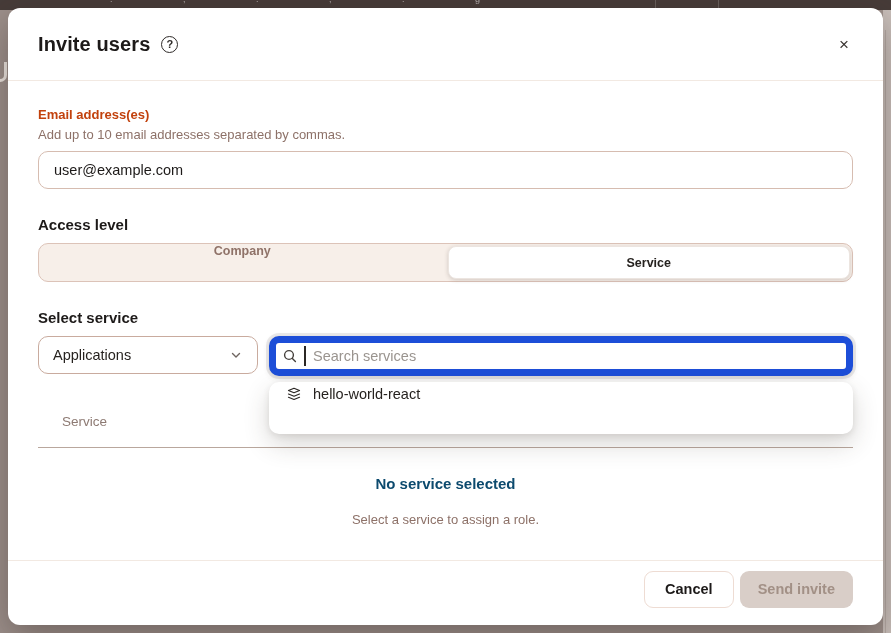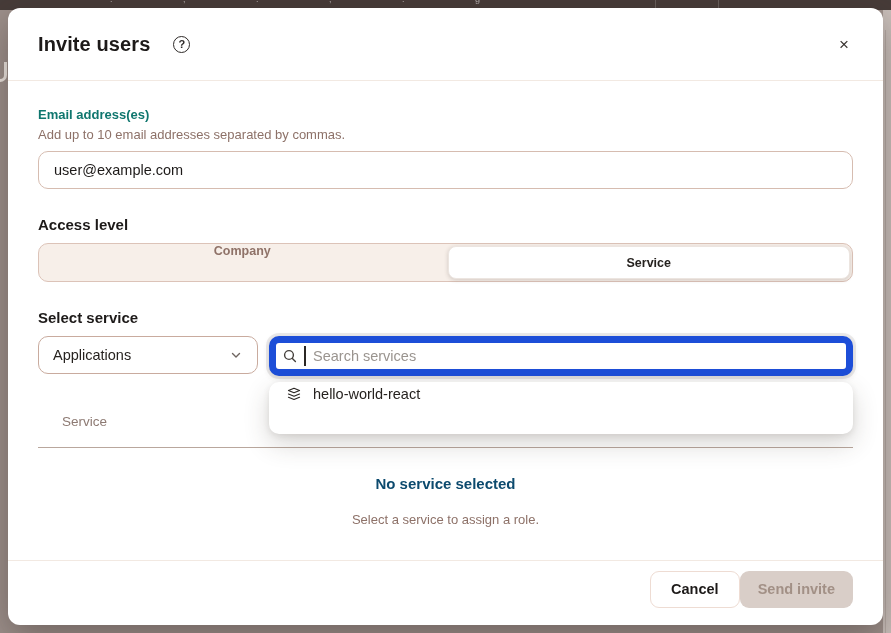--- a/index.html
+++ b/index.html
@@ -43,40 +43,39 @@
     display: flex; flex-direction: column;
     overflow: hidden;
   }
 
   .modal-header {
     flex: 0 0 auto;
     height: 73px;
     display: flex; align-items: center;
     padding: 0 30px;
     border-bottom: 1px solid #f2e9e2;
-    gap: 12px;
   }
   .modal-title { font-size: 20px; font-weight: 700; letter-spacing: 0.1px; color: #1d1a19; }
   .help-icon {
     margin-left: 11px;
     width: 17px; height: 17px; border-radius: 50%;
     border: 1.4px solid #2e2a28;
     display: inline-flex; align-items: center; justify-content: center;
     font-size: 11px; font-weight: 600; color: #2e2a28; line-height: 1;
   }
   .close-btn {
     margin-left: auto;
     background: none; border: none; cursor: pointer;
     font-size: 17px; color: #3a3532; line-height: 1; padding: 4px;
     font-family: "Liberation Sans", sans-serif;
   }
 
   .modal-body { flex: 1 1 auto; padding: 0 30px; position: relative; }
 
-  .field-label-sm { margin-top: 26px; font-size: 13px; font-weight: 700; color: #0f766e; }
+  .field-label-sm { margin-top: 26px; font-size: 13px; font-weight: 700; color: #c2410c; }
   .helper-text { margin-top: 5px; font-size: 13px; color: #8d7168; }
 
   .email-input {
     margin-top: 9px; width: 100%; height: 38px;
     border: 1px solid #d6bcb0; border-radius: 10px;
     padding: 12px 15px; font-size: 14.5px; color: #1d1a19;
     font-family: "Liberation Sans", sans-serif;
     outline: none; background: #fff;
   }
 
@@ -145,21 +144,21 @@
   .empty-state { text-align: center; }
   .empty-title { margin-top: 27px; font-size: 15px; font-weight: 700; color: #0c4a6e; }
   .empty-subtitle { margin-top: 20px; font-size: 13px; color: #8d7168; }
 
   
   .modal-footer {
     flex: 0 0 auto; margin-top: auto;
     border-top: 1px solid #f2e9e2;
     height: 65px;
     display: flex; align-items: center; justify-content: flex-end;
-    gap: 0; padding: 0 30px 8px 30px;
+    gap: 6px; padding: 0 30px 8px 30px;
   }
   .cancel-btn {
     height: 37px; padding: 0 20px;
     background: #fff; border: 1px solid #eedcd3; border-radius: 9px;
     font-size: 14.5px; font-weight: 700; color: #1d1a19; cursor: pointer;
     font-family: "Liberation Sans", sans-serif;
   }
   .submit-btn {
     height: 37px; padding: 0 18px;
     background: #d9cec8; border: none; border-radius: 9px;

